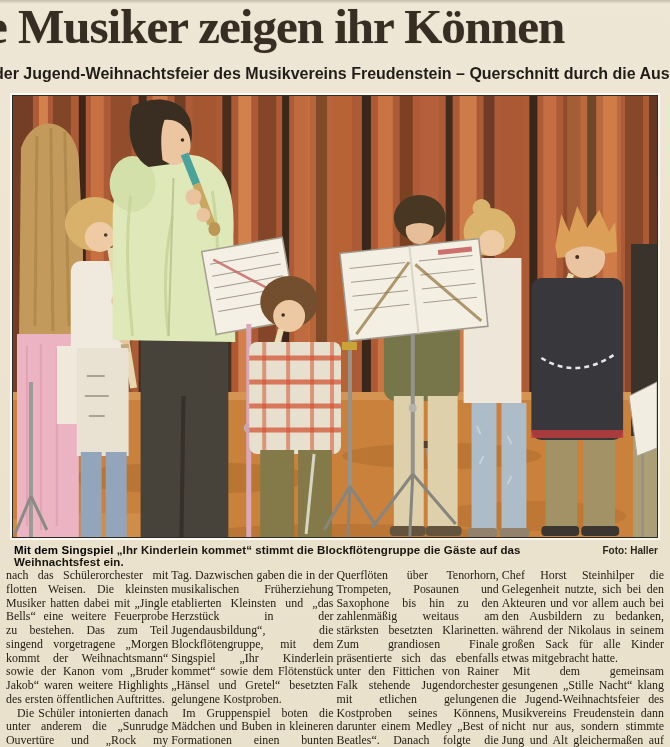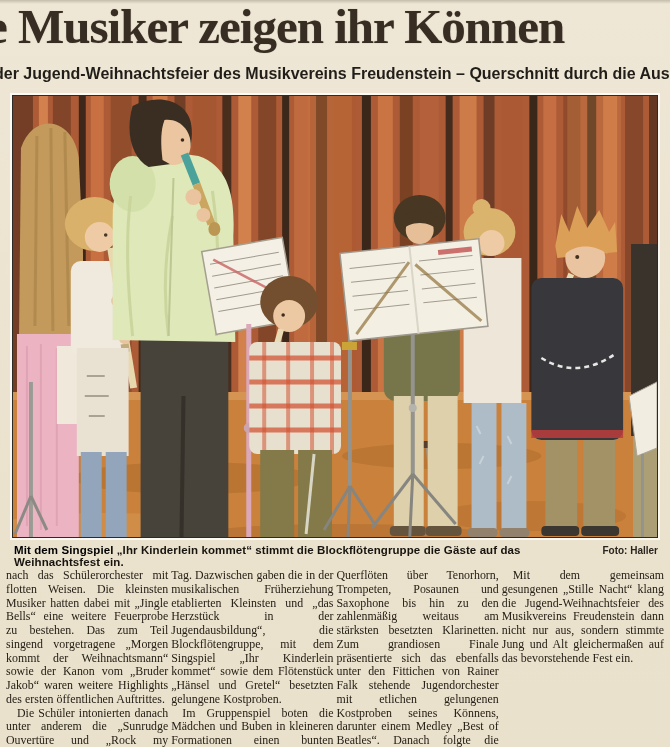--- a/index.html
+++ b/index.html
@@ -293,15 +293,16 @@
     <p class="indent">Die Schüler intonierten danach unter anderem die „Sunrudge Ouvertüre und „Rock my Soul“und legten dabei eine tolle Leistung an den</p>
   </div>
   <div class="col">
     <p>Tag. Dazwischen gaben die in der musikalischen Früherziehung etablierten Kleinsten und „das Herzstück in der Jugendausbildung“, die Blockflötengruppe, mit dem Singspiel „Ihr Kinderlein kommet“ sowie dem Flötenstück „Hänsel und Gretel“ besetzten gelungene Kostproben.</p>
     <p class="indent">Im Gruppenspiel boten die Mädchen und Buben in kleineren Formationen einen bunten Streifzug durch das reichhaltige Instrumentarium einer Blaskapelle, angefangen von den</p>
   </div>
   <div class="col">
     <p>Querflöten über Tenorhorn, Trompeten, Posaunen und Saxophone bis hin zu den zahlenmäßig weitaus am stärksten besetzten Klarinetten. Zum grandiosen Finale präsentierte sich das ebenfalls unter den Fittichen von Rainer Falk stehende Jugendorchester mit etlichen gelungenen Kostproben seines Könnens, darunter einem Medley „Best of Beatles“. Danach folgte die obligatorische Bescherung des erwartungsfrohen Musiker-Nachwuchses, vor der MV-</p>
   </div>
   <div class="col">
+    <p>Chef Horst Steinhilper die Gelegenheit nutzte, sich bei den Akteuren und vor allem auch bei den Ausbildern zu bedanken, während der Nikolaus in seinem großen Sack für alle Kinder etwas mitgebracht hatte.</p>
     <p class="indent">Mit dem gemeinsam gesungenen „Stille Nacht“ klang die Jugend-Weihnachtsfeier des Musikvereins Freudenstein dann nicht nur aus, sondern stimmte Jung und Alt gleichermaßen auf das bevorstehende Fest ein.</p>
   </div>
 </div>
 
 </body></html>

